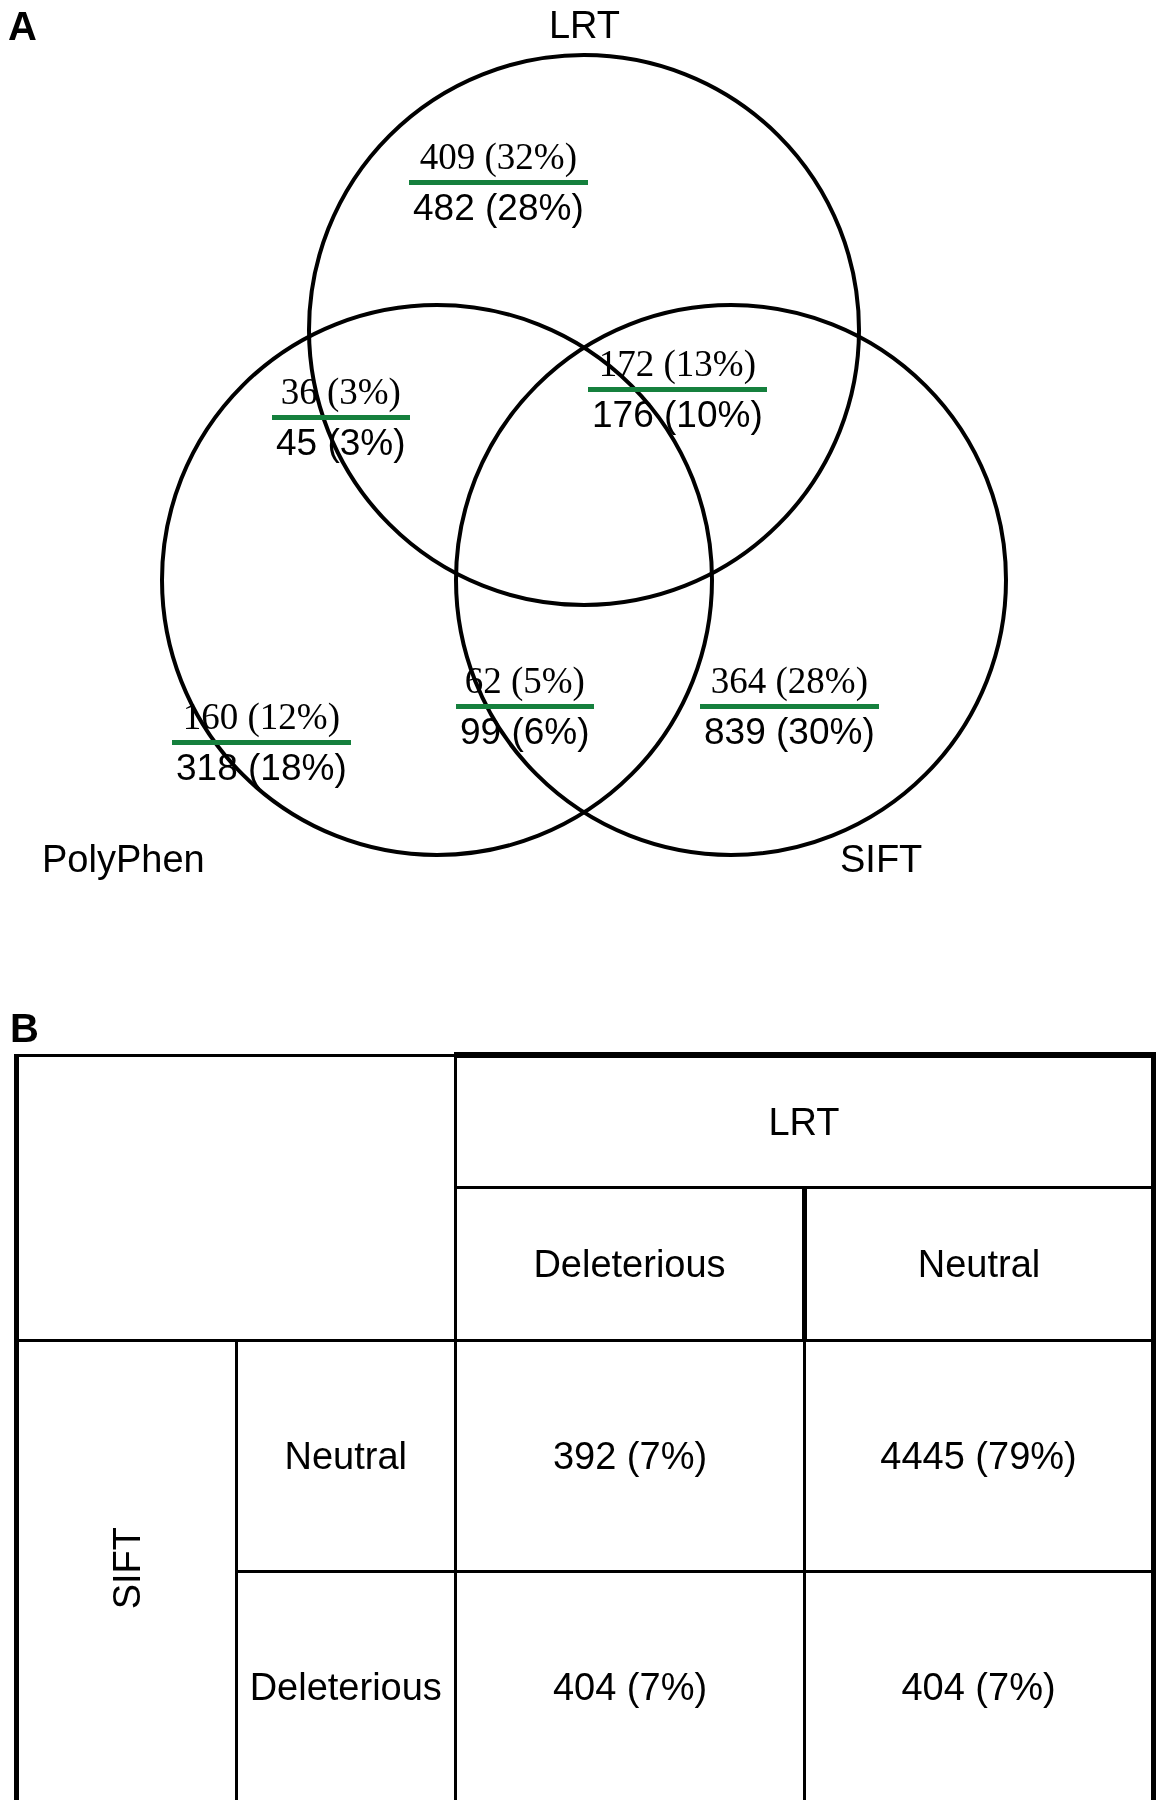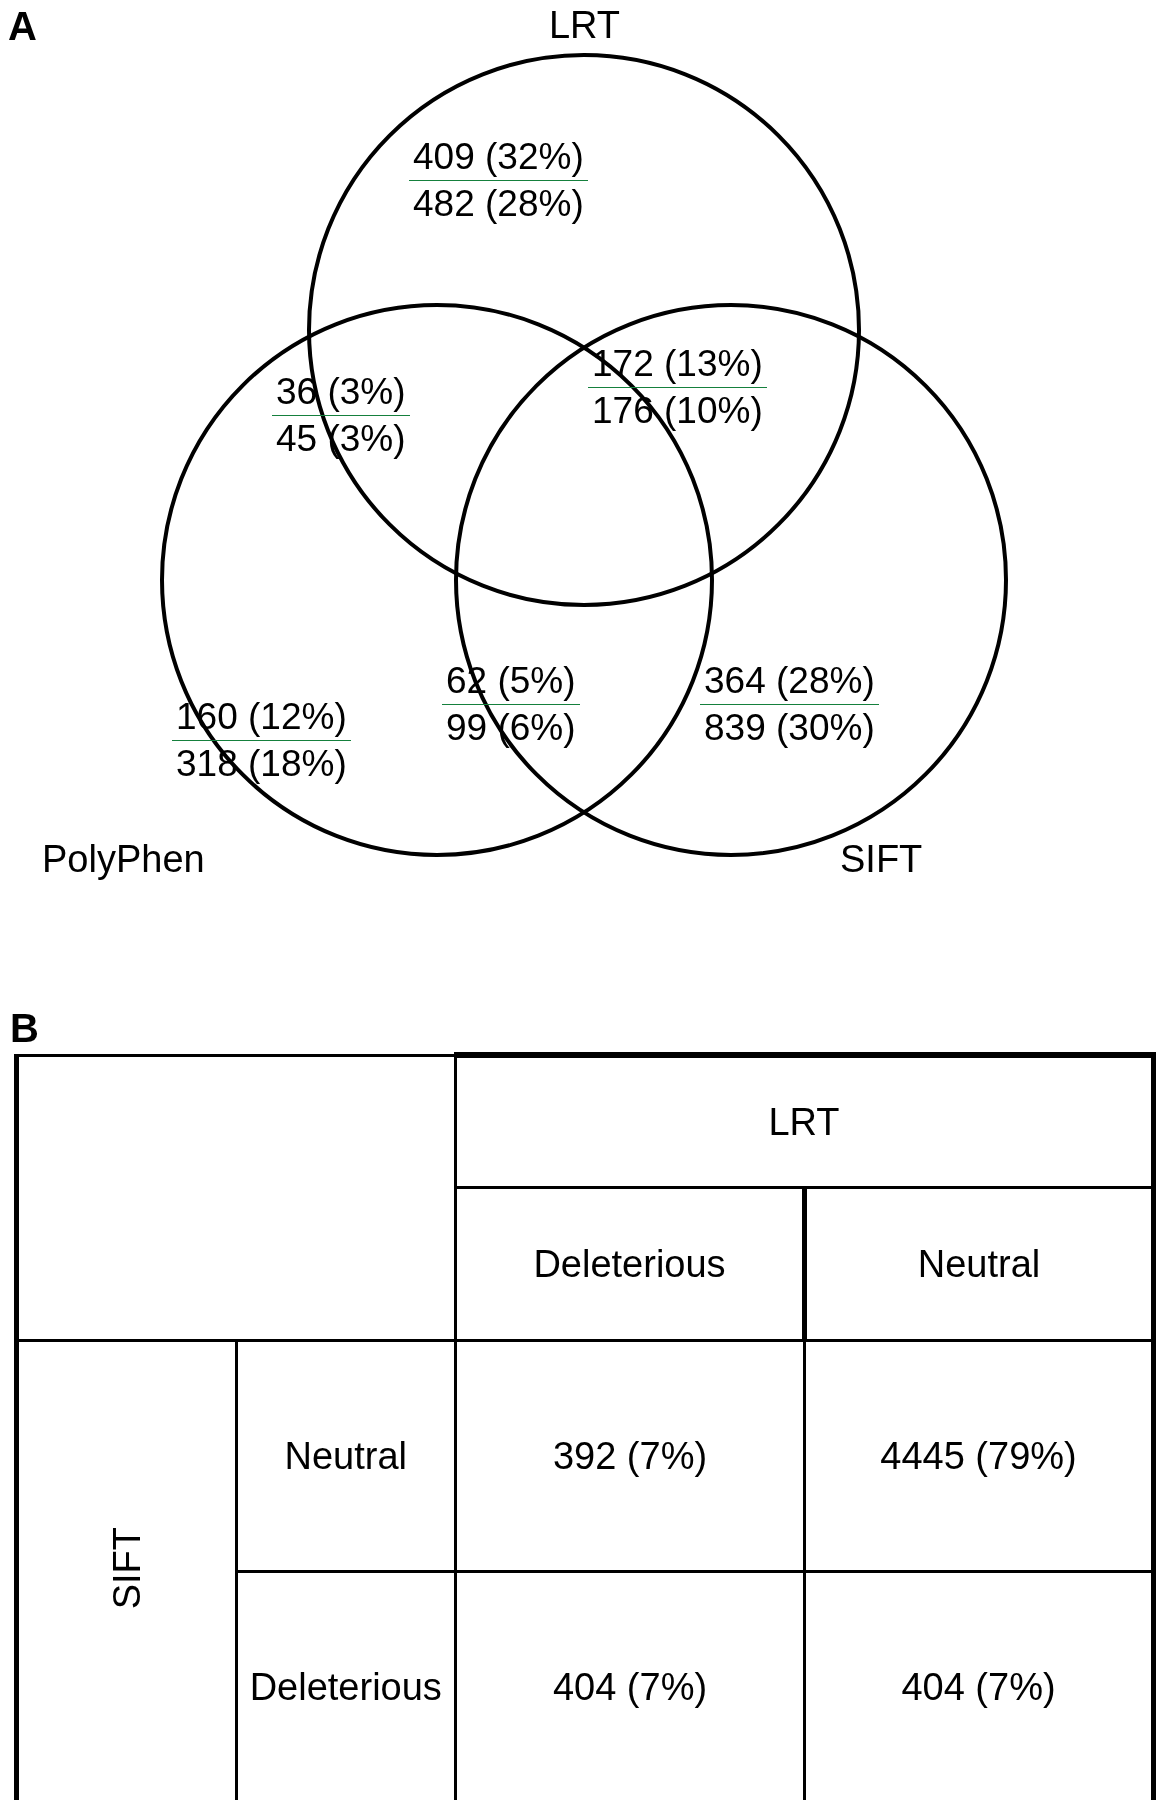--- a/index.html
+++ b/index.html
@@ -54,33 +54,34 @@
   .fraction {
     position: absolute;
     text-align: center;
     font-size: 37px;
     line-height: 1.13;
     white-space: nowrap;
   }
   .fraction .num {
     display: block;
     padding: 0 4px 2px 4px;
-    border-bottom: 1px solid #15803d;
+    border-bottom: 5px solid #15803d;
+    font-family: Liberation Serif, serif;
   }
   .fraction .den {
     display: block;
     padding: 2px 4px 0 4px;
   }
 
   #frac-lrt-only    { left: 409px; top: 136px; }
   #frac-lrt-poly    { left: 272px; top: 355px; margin-top: 16px; }
   #frac-lrt-sift    { left: 588px; top: 343px; }
   #frac-all-three   { left: 444px; top: 492px; }
   #frac-poly-only   { left: 172px; top: 696px; }
-  #frac-poly-sift   { left: 442px; top: 660px; }
+  #frac-poly-sift   { left: 456px; top: 660px; }
   #frac-sift-only   { left: 700px; top: 660px; }
 
   
   #panel-b {
     position: absolute;
     left: 14px;
     top: 1052px;
     width: 1142px;
     height: 734px;
   }

